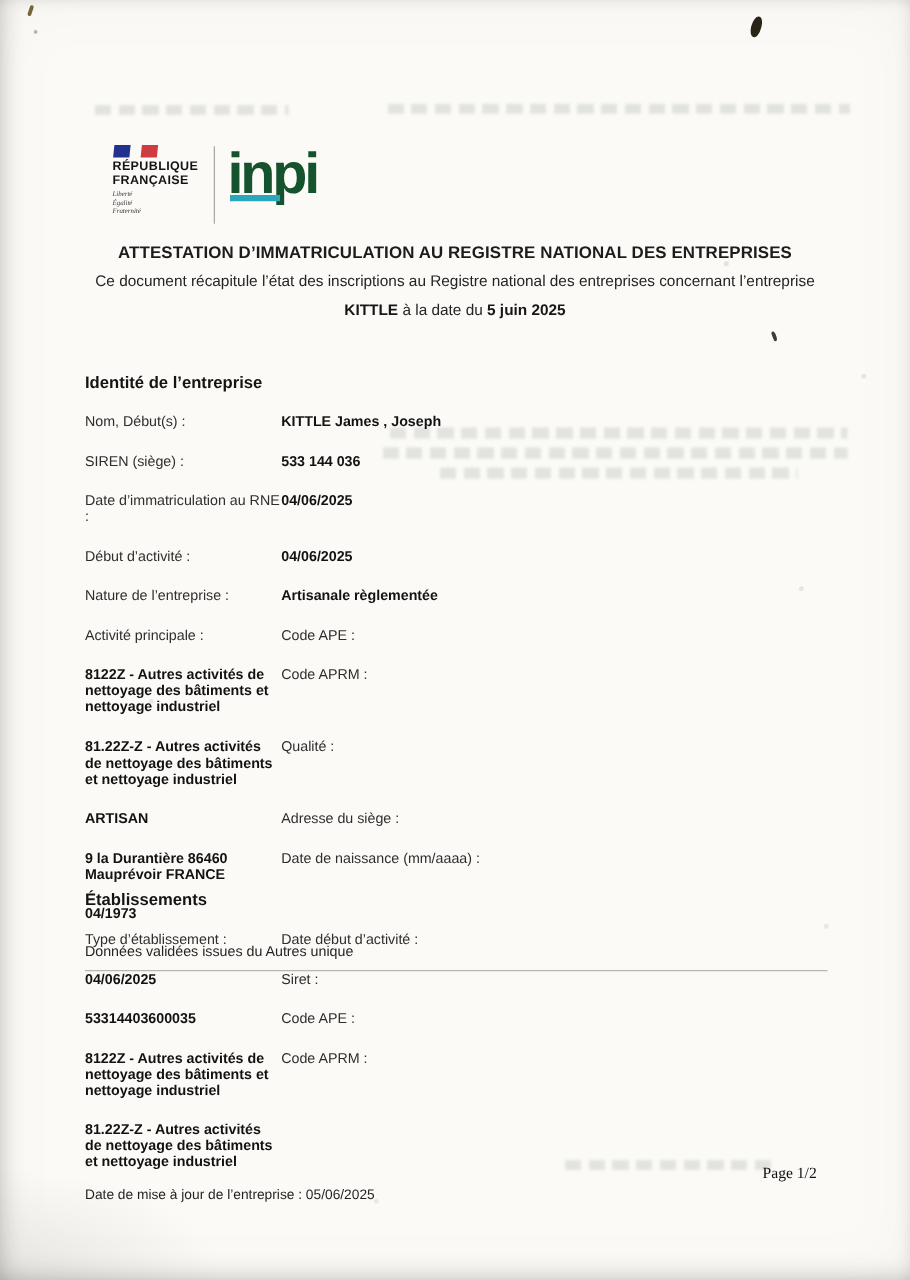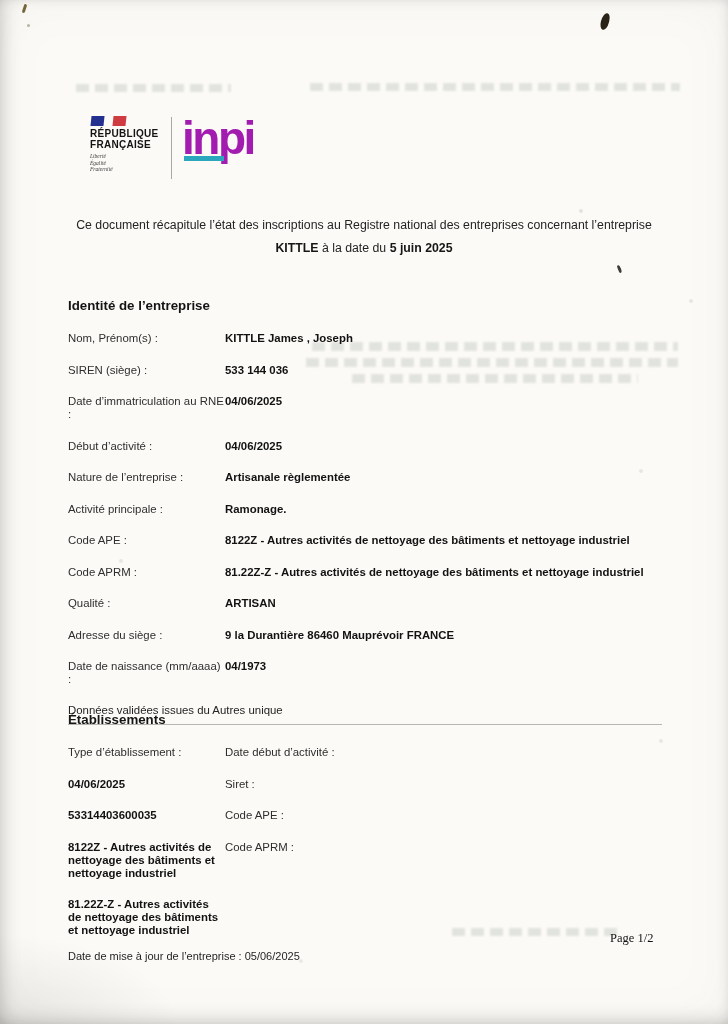--- a/index.html
+++ b/index.html
@@ -26,21 +26,21 @@
   }
   
   .logos { position:absolute; left:62px; top:116px; display:flex; align-items:flex-start;margin-left:28px; }
   .rf-block { width:70px; }
   .rf-flag { display:flex; gap:2px; margin-bottom:3px; margin-left:1px; }
   .rf-flag .b { width:13px; height:10px; background:#23308f; transform:skewX(-6deg); }
   .rf-flag .r { width:13px; height:10px; background:#ce3b41; transform:skewX(-6deg); margin-left:7px; }
   .rf-name { font-weight:bold; font-size:10px; line-height:10.5px; letter-spacing:0.3px; color:#141414; }
   .rf-motto { margin-top:3px; font-style:italic; font-size:5.5px; line-height:6.5px; color:#3a3a3a; font-family:"Liberation Serif", serif; }
   .logo-sep { width:1px; height:62px; background:#a9a8a4; margin:1px 10px 0 11px; }
-  .inpi { position:relative; font-weight:bold; font-size:46px; line-height:40px; letter-spacing:-2.5px; color:#a21caf; margin-top:2px; }
+  .inpi { position:relative; font-weight:bold; font-size:46px; line-height:40px; letter-spacing:-2.5px; color:#14532d; margin-top:2px; }
   .inpi-underline { position:absolute; left:2px; bottom:-3px; width:40px; height:5px; background:#2ba7bd; }
   
   .doc-title { position:absolute; top:194px; left:0; width:100%; text-align:center;
     font-size:13.5px; font-weight:bold; color:#1c1c1c; letter-spacing:0.1px; }
   .intro-1 { position:absolute; top:218px; left:0; width:100%; text-align:center; font-size:12.3px; color:#242424; }
   .intro-2 { position:absolute; top:241px; left:0; width:100%; text-align:center; font-size:12.3px; color:#242424; }
   .intro-2 b { color:#161616; }
   .update-line { position:absolute; top:265px; left:0; width:100%; text-align:center; font-size:11.4px; color:#242424; }
   .update-line a { color:#4a93a8; text-decoration:underline; }
   
@@ -107,42 +107,42 @@
         <div>Fraternité</div>
       </div>
     </div>
     <div class="logo-sep"></div>
     <div class="inpi">
       <span>inpi</span>
       <span class="inpi-underline"></span>
     </div>
   </div>
 
+  <div class="doc-title">ATTESTATION D’IMMATRICULATION AU REGISTRE NATIONAL DES ENTREPRISES</div>
   <div class="intro-1">Ce document récapitule l’état des inscriptions au Registre national des entreprises concernant l’entreprise</div>
   <div class="intro-2">
     <b>KITTLE</b>
     <span>à la date du</span>
     <b>5 juin 2025</b>
   </div>
 
   <div class="section" style="top:298px;">
     <div class="section-heading">Identité de l’entreprise</div>
     <div class="fields">
-      <div class="f-label">Nom, Prénom(s) :</div>
+      <div class="f-label">Nom, Début(s) :</div>
       <div class="f-value">KITTLE James , Joseph</div>
       <div class="f-label">SIREN (siège) :</div>
       <div class="f-value">533 144 036</div>
       <div class="f-label">Date d’immatriculation au RNE :</div>
       <div class="f-value">04/06/2025</div>
       <div class="f-label">Début d’activité :</div>
       <div class="f-value">04/06/2025</div>
       <div class="f-label">Nature de l’entreprise :</div>
       <div class="f-value">Artisanale règlementée</div>
       <div class="f-label">Activité principale :</div>
-      <div class="f-value">Ramonage.</div>
       <div class="f-label">Code APE :</div>
       <div class="f-value">8122Z - Autres activités de nettoyage des bâtiments et nettoyage industriel</div>
       <div class="f-label">Code APRM :</div>
       <div class="f-value">81.22Z-Z - Autres activités de nettoyage des bâtiments et nettoyage industriel</div>
       <div class="f-label">Qualité :</div>
       <div class="f-value">ARTISAN</div>
       <div class="f-label">Adresse du siège :</div>
       <div class="f-value">9 la Durantière 86460 Mauprévoir FRANCE</div>
       <div class="f-label">Date de naissance (mm/aaaa) :</div>
       <div class="f-value">04/1973</div>

